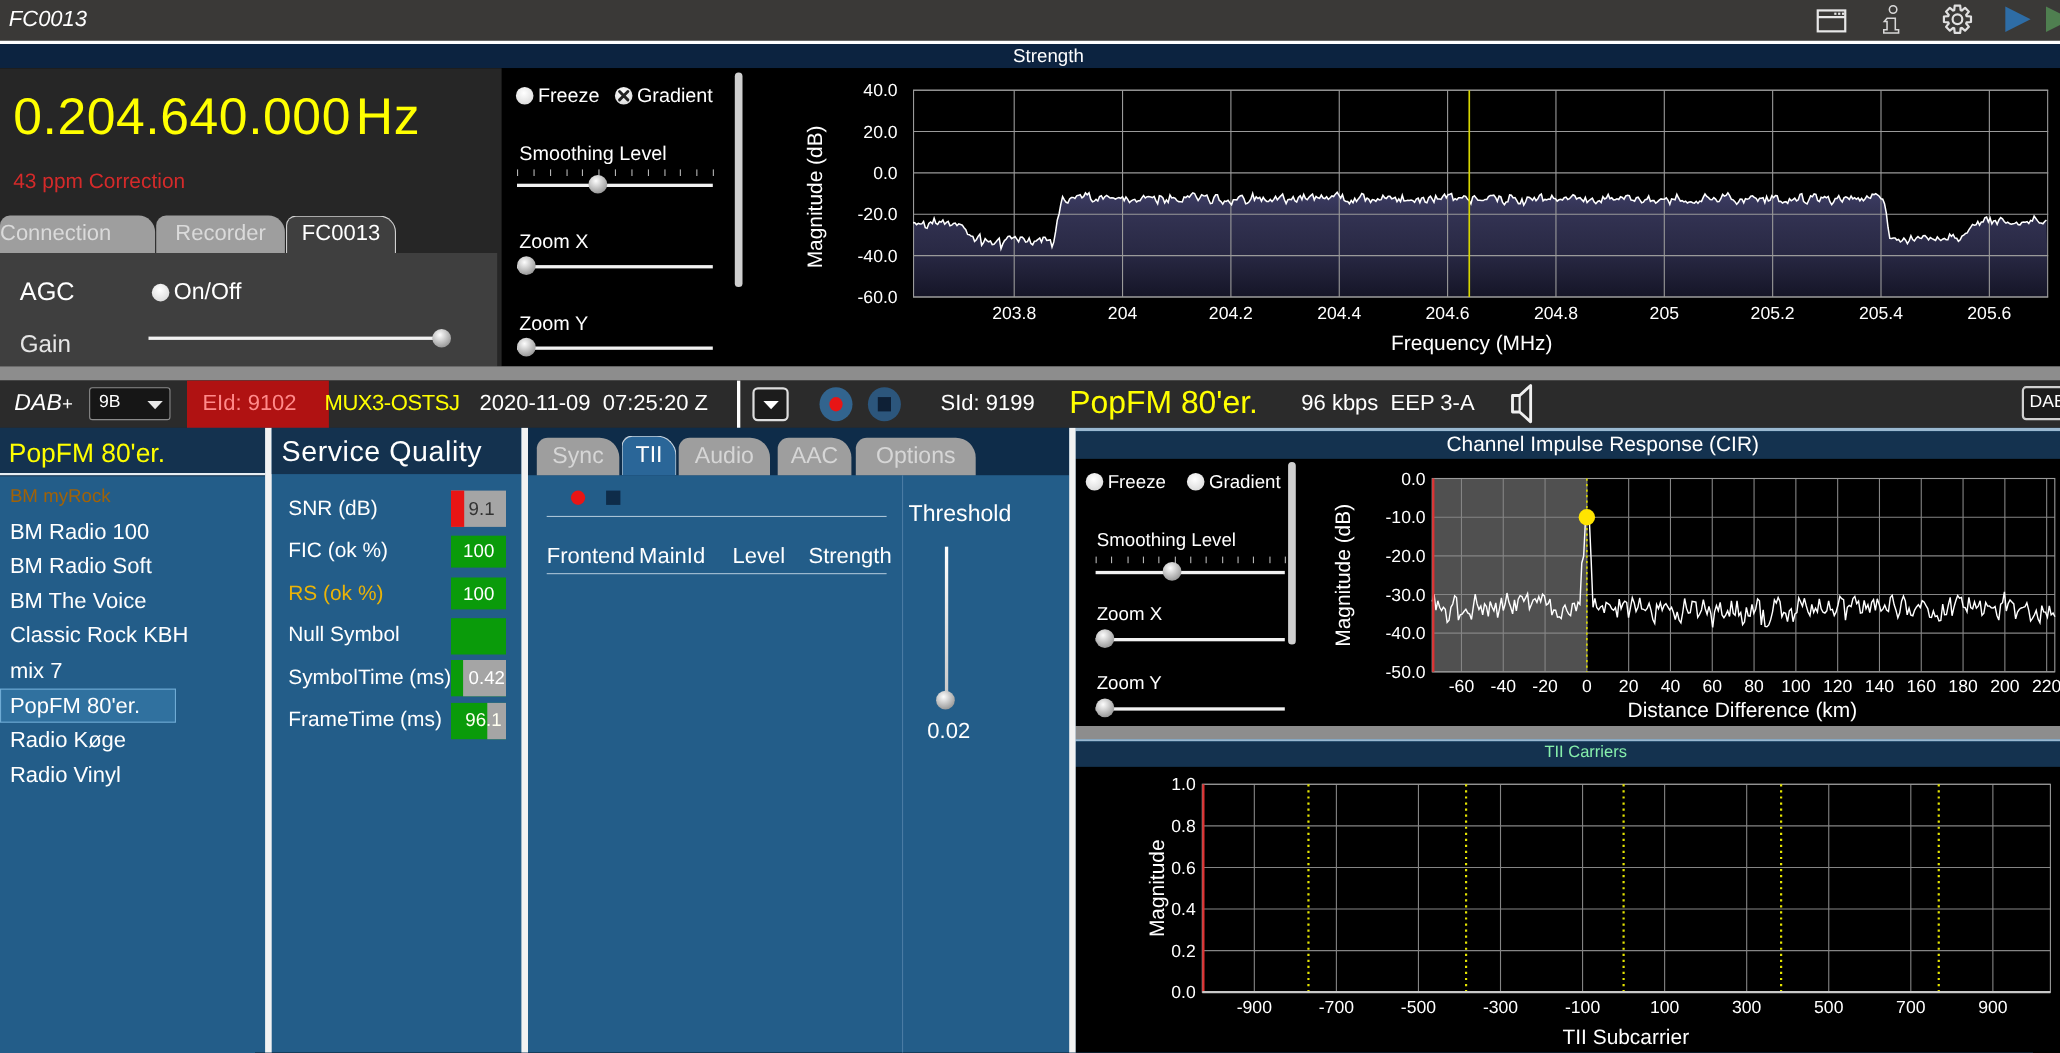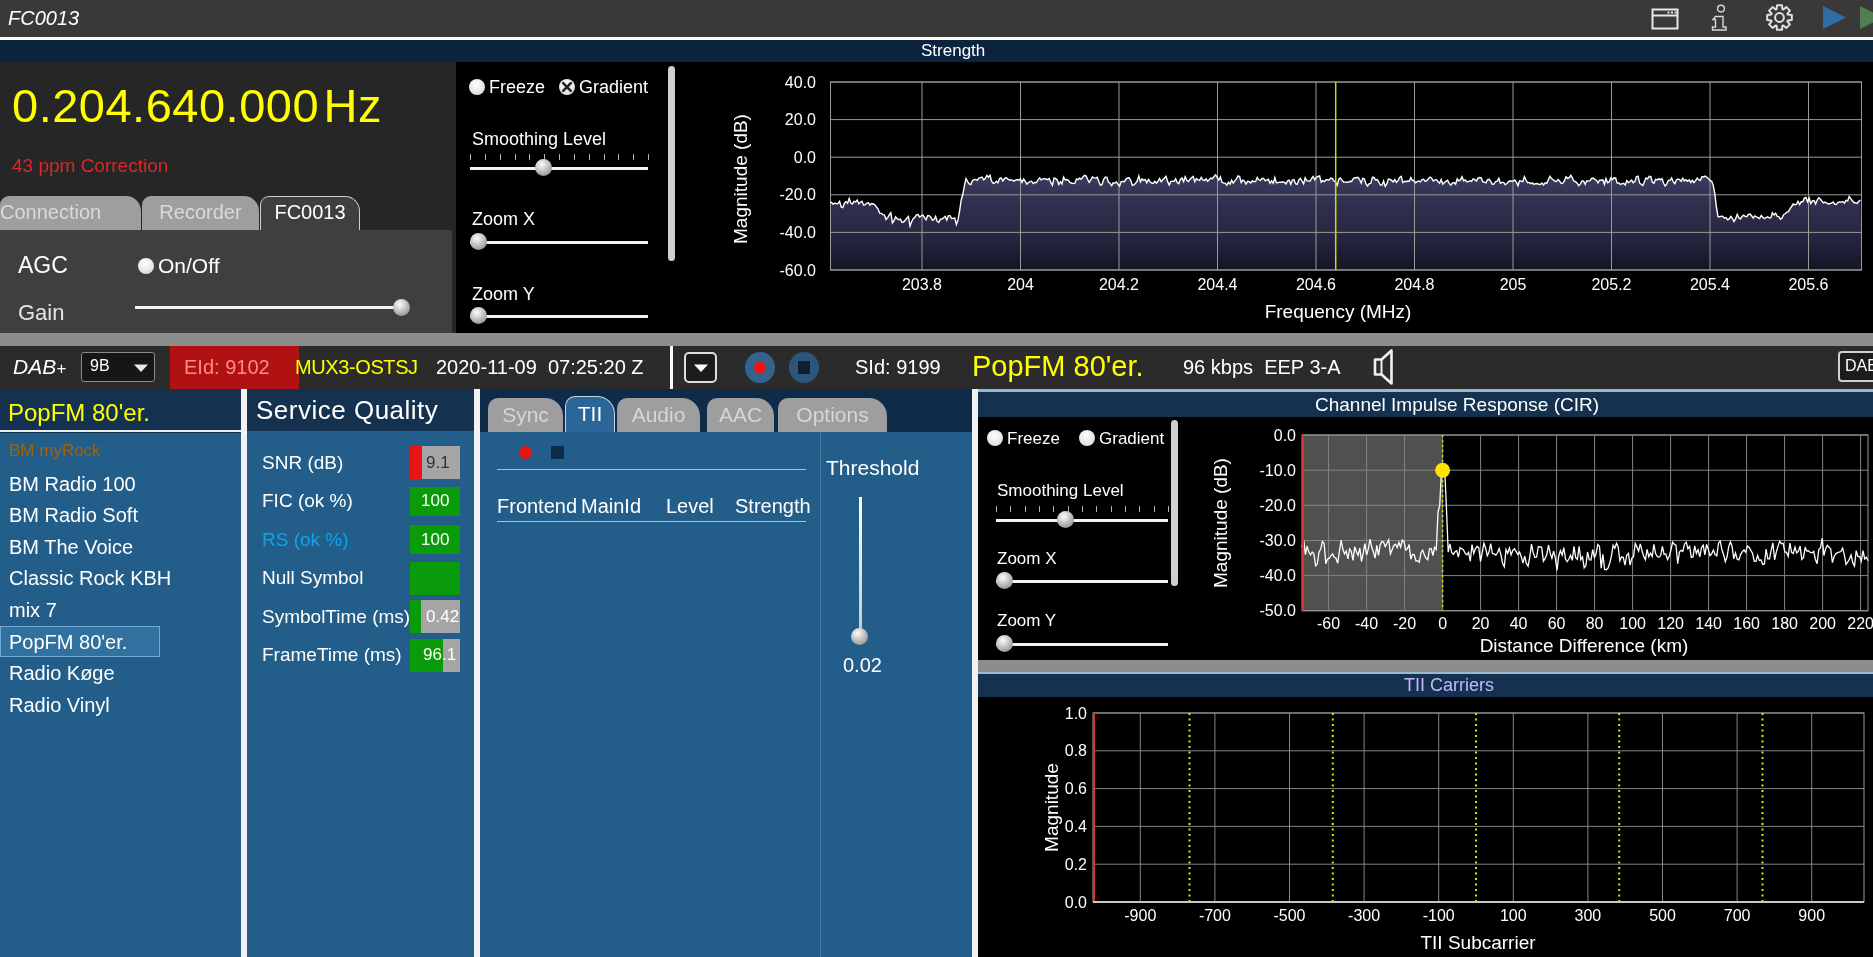--- a/index.html
+++ b/index.html
@@ -172,21 +172,21 @@
 <div class="abs" style="left:241px;top:389px;width:6px;height:568px;background:#f2f2f2"></div>
 <div class="abs" style="left:247px;top:389px;width:227px;height:42px;background:#14324f"></div>
 <div class="abs" style="left:256px;top:395px;color:#fff;font-size:26px;letter-spacing:0.5px">Service Quality</div>
 <div class="abs" style="left:262px;top:451.5px;color:#fff;font-size:19px">SNR (dB)</div>
 <div class="abs" style="left:410px;top:446.0px;width:50px;height:33px;background:#a5a5a5"></div>
 <div class="abs" style="left:410px;top:446.0px;width:12px;height:33px;background:#e81515"></div>
 <div class="abs" style="left:426px;top:452.5px;color:#333;font-size:17px">9.1</div>
 <div class="abs" style="left:262px;top:490.0px;color:#fff;font-size:19px">FIC (ok %)</div>
 <div class="abs" style="left:410px;top:486.5px;width:50px;height:29px;background:#0a9b0a"></div>
 <div class="abs" style="left:421px;top:491.0px;color:#fff;font-size:17px">100</div>
-<div class="abs" style="left:262px;top:528.5px;color:#0ea5e9;font-size:19px">RS (ok %)</div>
+<div class="abs" style="left:262px;top:528.5px;color:#eab308;font-size:19px">RS (ok %)</div>
 <div class="abs" style="left:410px;top:525.0px;width:50px;height:29px;background:#0a9b0a"></div>
 <div class="abs" style="left:421px;top:529.5px;color:#fff;font-size:17px">100</div>
 <div class="abs" style="left:262px;top:567.0px;color:#fff;font-size:19px">Null Symbol</div>
 <div class="abs" style="left:410px;top:561.5px;width:50px;height:33px;background:#0a9b0a"></div>
 <div class="abs" style="left:262px;top:605.5px;color:#fff;font-size:19px">SymbolTime (ms)</div>
 <div class="abs" style="left:410px;top:600.0px;width:50px;height:33px;background:#0a9b0a"></div>
 <div class="abs" style="left:421px;top:600.0px;width:39px;height:33px;background:#a5a5a5"></div>
 <div class="abs" style="left:426px;top:606.5px;color:#fff;font-size:17px">0.42</div>
 <div class="abs" style="left:262px;top:644.0px;color:#fff;font-size:19px">FrameTime (ms)</div>
 <div class="abs" style="left:410px;top:638.5px;width:50px;height:33px;background:#0a9b0a"></div>
@@ -294,21 +294,21 @@
     <polyline points="122.0,129.8 123.7,123.2 125.4,137.6 127.1,129.2 128.8,135.1 130.5,138.0 132.2,135.0 133.9,136.9 135.6,148.8 137.3,146.9 139.0,135.1 140.7,132.1 142.4,124.6 144.1,126.2 145.8,146.7 147.5,142.0 149.2,141.4 150.9,138.9 152.6,136.9 154.3,140.2 156.0,141.2 157.7,146.2 159.4,134.4 161.1,123.2 162.8,132.0 164.5,137.0 166.2,134.0 167.9,141.9 169.6,132.0 171.3,134.4 173.0,143.3 174.7,129.8 176.4,134.8 178.1,138.3 179.8,131.0 181.5,144.5 183.2,136.2 184.9,126.6 186.6,138.0 188.3,132.1 190.0,122.1 191.7,130.3 193.4,135.0 195.1,141.1 196.8,128.3 198.5,138.3 200.2,127.7 201.9,124.5 203.6,125.3 205.3,129.6 207.0,126.3 208.7,122.7 210.4,136.9 212.1,132.8 213.8,128.4 215.5,127.3 217.2,130.6 218.9,125.2 220.6,130.1 222.3,123.1 224.0,124.7 225.7,133.0 227.4,131.8 229.1,127.6 230.8,142.2 232.5,137.5 234.2,137.7 235.9,144.0 237.6,143.7 239.3,145.3 241.0,135.7 242.7,133.1 244.4,138.0 246.1,141.3 247.8,142.7 249.5,131.7 251.2,131.4 252.9,138.5 254.6,130.3 256.3,132.4 258.0,94.8 259.7,88.5 261.4,54.2 263.1,54.2 264.8,54.2 266.5,92.2 268.2,135.1 269.9,126.9 271.6,135.3 273.3,137.4 275.0,134.8 276.7,133.7 278.4,140.1 280.1,130.7 281.8,131.8 283.5,133.0 285.2,136.4 286.9,137.8 288.6,135.3 290.3,144.2 292.0,127.6 293.7,136.5 295.4,131.8 297.1,129.5 298.8,130.6 300.5,144.4 302.2,135.6 303.9,126.3 305.6,130.9 307.3,138.8 309.0,135.1 310.7,126.6 312.4,136.5 314.1,136.9 315.8,138.1 317.5,135.8 319.2,131.5 320.9,137.7 322.6,146.3 324.3,149.7 326.0,132.5 327.7,136.3 329.4,130.9 331.1,137.9 332.8,133.4 334.5,131.8 336.2,134.7 337.9,137.5 339.6,135.1 341.3,139.8 343.0,146.2 344.7,139.2 346.4,146.6 348.1,149.2 349.8,139.6 351.5,127.1 353.2,135.9 354.9,140.5 356.6,140.0 358.3,129.7 360.0,130.0 361.7,130.4 363.4,144.3 365.1,141.4 366.8,137.5 368.5,128.1 370.2,136.2 371.9,141.4 373.6,134.2 375.3,140.8 377.0,153.4 378.7,139.2 380.4,133.5 382.1,138.2 383.8,130.7 385.5,142.0 387.2,144.6 388.9,142.0 390.6,138.2 392.3,143.4 394.0,129.3 395.7,140.7 397.4,142.3 399.1,129.3 400.8,142.7 402.5,139.8 404.2,150.8 405.9,148.4 407.6,135.2 409.3,142.8 411.0,143.1 412.7,132.5 414.4,140.6 416.1,136.6 417.8,127.5 419.5,129.2 421.2,151.1 422.9,137.3 424.6,152.4 426.3,152.7 428.0,151.1 429.7,146.3 431.4,139.2 433.1,128.3 434.8,131.2 436.5,126.2 438.2,130.1 439.9,143.8 441.6,139.8 443.3,140.5 445.0,148.2 446.7,138.2 448.4,136.4 450.1,148.2 451.8,141.1 453.5,139.9 455.2,126.5 456.9,130.1 458.6,134.1 460.3,126.9 462.0,133.6 463.7,139.4 465.4,142.7 467.1,132.4 468.8,139.8 470.5,136.0 472.2,139.5 473.9,127.4 475.6,136.5 477.3,139.6 479.0,140.3 480.7,138.3 482.4,129.3 484.1,137.5 485.8,137.0 487.5,142.6 489.2,139.3 490.9,133.0 492.6,125.1 494.3,127.2 496.0,128.2 497.7,146.7 499.4,135.1 501.1,133.4 502.8,134.5 504.5,127.2 506.2,125.2 507.9,131.7 509.6,129.4 511.3,140.4 513.0,140.0 514.7,128.8 516.4,136.4 518.1,132.7 519.8,139.9 521.5,130.5 523.2,128.1 524.9,138.0 526.6,127.4 528.3,132.4 530.0,138.6 531.7,136.8 533.4,133.1 535.1,137.6 536.8,138.8 538.5,126.2 540.2,124.2 541.9,132.6 543.6,137.7 545.3,144.7 547.0,140.1 548.7,129.6 550.4,124.9 552.1,129.4 553.8,141.9 555.5,135.9 557.2,142.2 558.9,142.8 560.6,137.6 562.3,134.8 564.0,132.8 565.7,135.3 567.4,129.1 569.1,130.3 570.8,133.4 572.5,136.2 574.2,144.1 575.9,144.4 577.6,138.4 579.3,143.5 581.0,142.8 582.7,147.4 584.4,147.0 586.1,132.1 587.8,141.9 589.5,141.8 591.2,133.2 592.9,126.0 594.6,142.8 596.3,135.1 598.0,129.1 599.7,124.4 601.4,126.7 603.1,126.2 604.8,134.9 606.5,135.4 608.2,139.3 609.9,126.1 611.6,135.4 613.3,136.5 615.0,130.1 616.7,135.9 618.4,134.1 620.1,129.2 621.8,142.4 623.5,140.4 625.2,130.7 626.9,134.0 628.6,133.9 630.3,135.5 632.0,135.8 633.7,134.4 635.4,142.5 637.1,146.7 638.8,132.3 640.5,130.9 642.2,121.1 643.9,138.5 645.6,131.7 647.3,128.4 649.0,130.2 650.7,132.0 652.4,145.6 654.1,139.5 655.8,136.9 657.5,135.7 659.2,135.2 660.9,134.6 662.6,131.1 664.3,137.6 666.0,147.5 667.7,145.2 669.4,142.1 671.1,138.0 672.8,145.8 674.5,149.1 676.2,133.6 677.9,139.3 679.6,139.5 681.3,144.1 683.0,133.7 684.7,142.0 686.4,140.3 688.1,143.7" fill="none" stroke="#ffffff" stroke-width="1.3"></polyline>
     <line x1="123" y1="18" x2="123" y2="193.7" stroke="#e03030" stroke-width="2"></line>
     <line x1="262.6" y1="18" x2="262.6" y2="193.7" stroke="#d8d800" stroke-width="1.5" stroke-dasharray="2 3"></line>
     <circle cx="262.6" cy="53.2" r="7.5" fill="#ffe400"></circle>
     <text x="404" y="235" text-anchor="middle" class="axis">Distance Difference (km)</text>
     <text x="47" y="106" text-anchor="middle" class="axis" transform="rotate(-90 47 106)">Magnitude (dB)</text>
   </svg>
 <div class="abs" style="left:978px;top:660px;width:895px;height:12px;background:#8d8d8d"></div>
 <div class="abs" style="left:978px;top:672px;width:895px;height:2px;background:#9ab8d0"></div>
 <div class="abs" style="left:978px;top:674px;width:895px;height:23px;background:#14324f"></div>
-<div class="abs" style="left:1404px;top:675px;color:#c4b5fd;font-size:18px">TII Carriers</div>
+<div class="abs" style="left:1404px;top:675px;color:#86efac;font-size:15px">TII Carriers</div>
 <div class="abs" style="left:978px;top:697px;width:895px;height:260px;background:#000"></div>
 <svg width="895" height="257" style="position:absolute;left:978px;top:700px">
     <text x="109" y="207.5" text-anchor="end" class="tick">0.0</text>
     <text x="109" y="169.7" text-anchor="end" class="tick">0.2</text>
     <text x="109" y="131.9" text-anchor="end" class="tick">0.4</text>
     <text x="109" y="94.1" text-anchor="end" class="tick">0.6</text>
     <text x="109" y="56.3" text-anchor="end" class="tick">0.8</text>
     <text x="109" y="18.5" text-anchor="end" class="tick">1.0</text>
     <text x="162.3" y="221" text-anchor="middle" class="tick">-900</text>
     <text x="236.9" y="221" text-anchor="middle" class="tick">-700</text>

